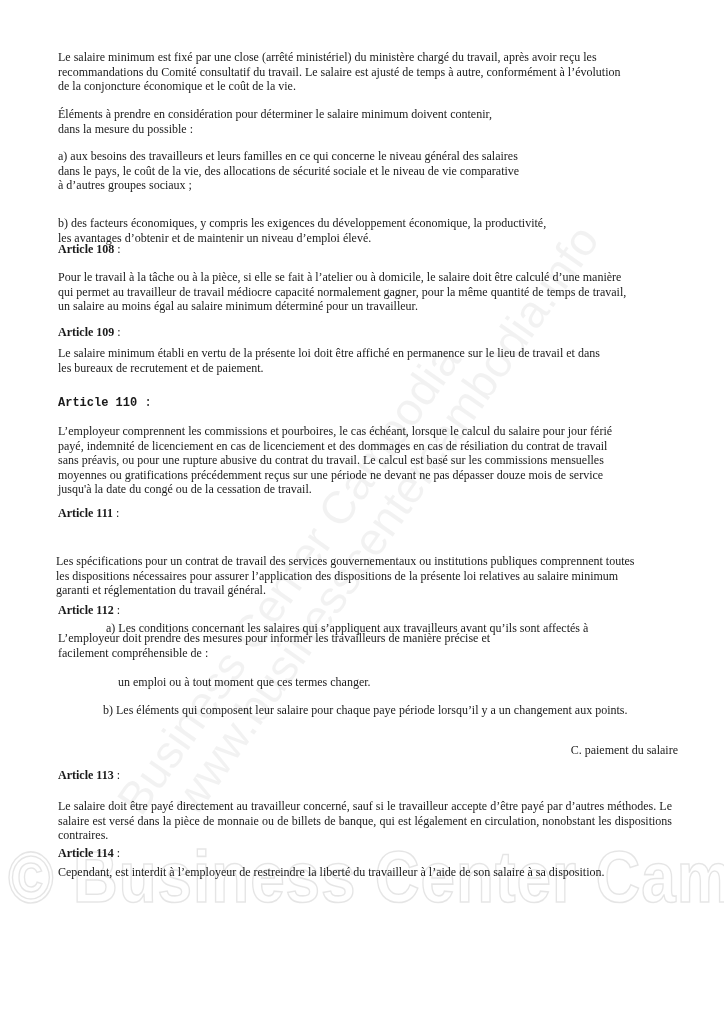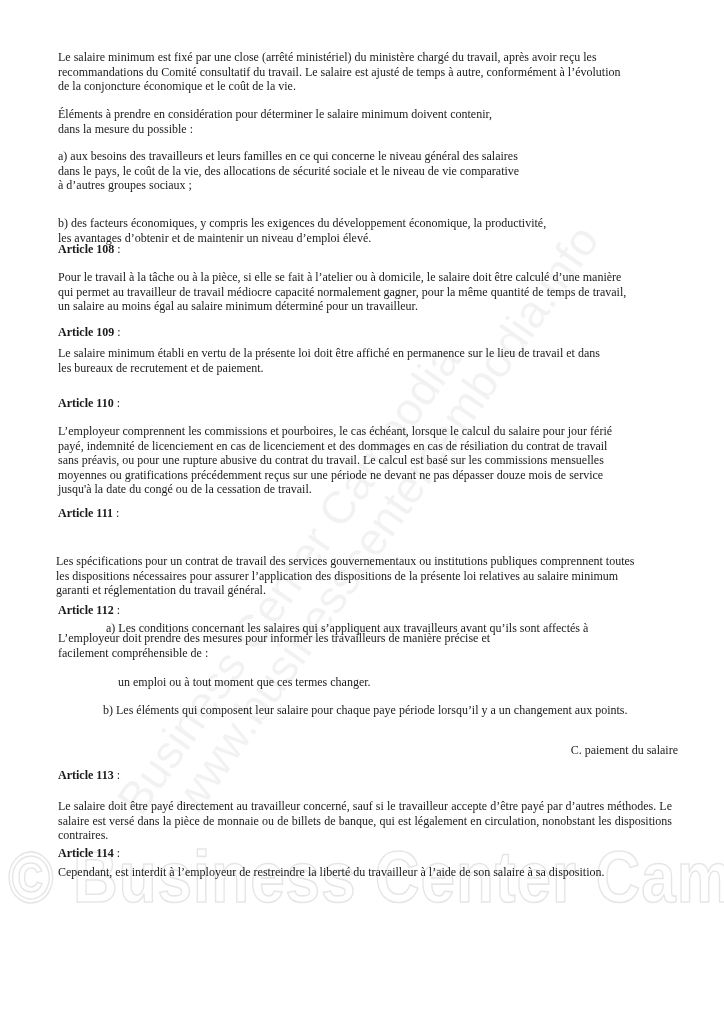--- a/index.html
+++ b/index.html
@@ -55,21 +55,21 @@
 
   <p class="p" style="top:242px;"><span class="h">Article 108</span><span> :</span></p>
   <p class="p" style="top:270px;">Pour le travail à la tâche ou à la pièce, si elle se fait à l’atelier ou à domicile, le salaire doit être calculé d’une manière
 qui permet au travailleur de travail médiocre capacité normalement gagner, pour la même quantité de temps de travail,
 un salaire au moins égal au salaire minimum déterminé pour un travailleur.</p>
 
   <p class="p" style="top:325px;"><span class="h">Article 109</span><span> :</span></p>
   <p class="p" style="top:346px;">Le salaire minimum établi en vertu de la présente loi doit être affiché en permanence sur le lieu de travail et dans
 les bureaux de recrutement et de paiement.</p>
 
-  <p class="p" style="top:396px;"><span class="h">Article 110</span><span> :</span></p>
+  <p class="p" style="top:396px;font-family:Liberation Mono, monospace;"><span class="h">Article 110</span><span> :</span></p>
   <p class="p" style="top:424px;">L’employeur comprennent les commissions et pourboires, le cas échéant, lorsque le calcul du salaire pour jour férié
 payé, indemnité de licenciement en cas de licenciement et des dommages en cas de résiliation du contrat de travail
 sans préavis, ou pour une rupture abusive du contrat du travail. Le calcul est basé sur les commissions mensuelles
 moyennes ou gratifications précédemment reçus sur une période ne devant ne pas dépasser douze mois de service
 jusqu'à la date du congé ou de la cessation de travail.</p>
 
   <p class="p" style="top:506px;"><span class="h">Article 111</span><span> :</span></p>
   <p class="p" style="top:554px; left:56px;">Les spécifications pour un contrat de travail des services gouvernementaux ou institutions publiques comprennent toutes
 les dispositions nécessaires pour assurer l’application des dispositions de la présente loi relatives au salaire minimum
 garanti et réglementation du travail général.</p>

